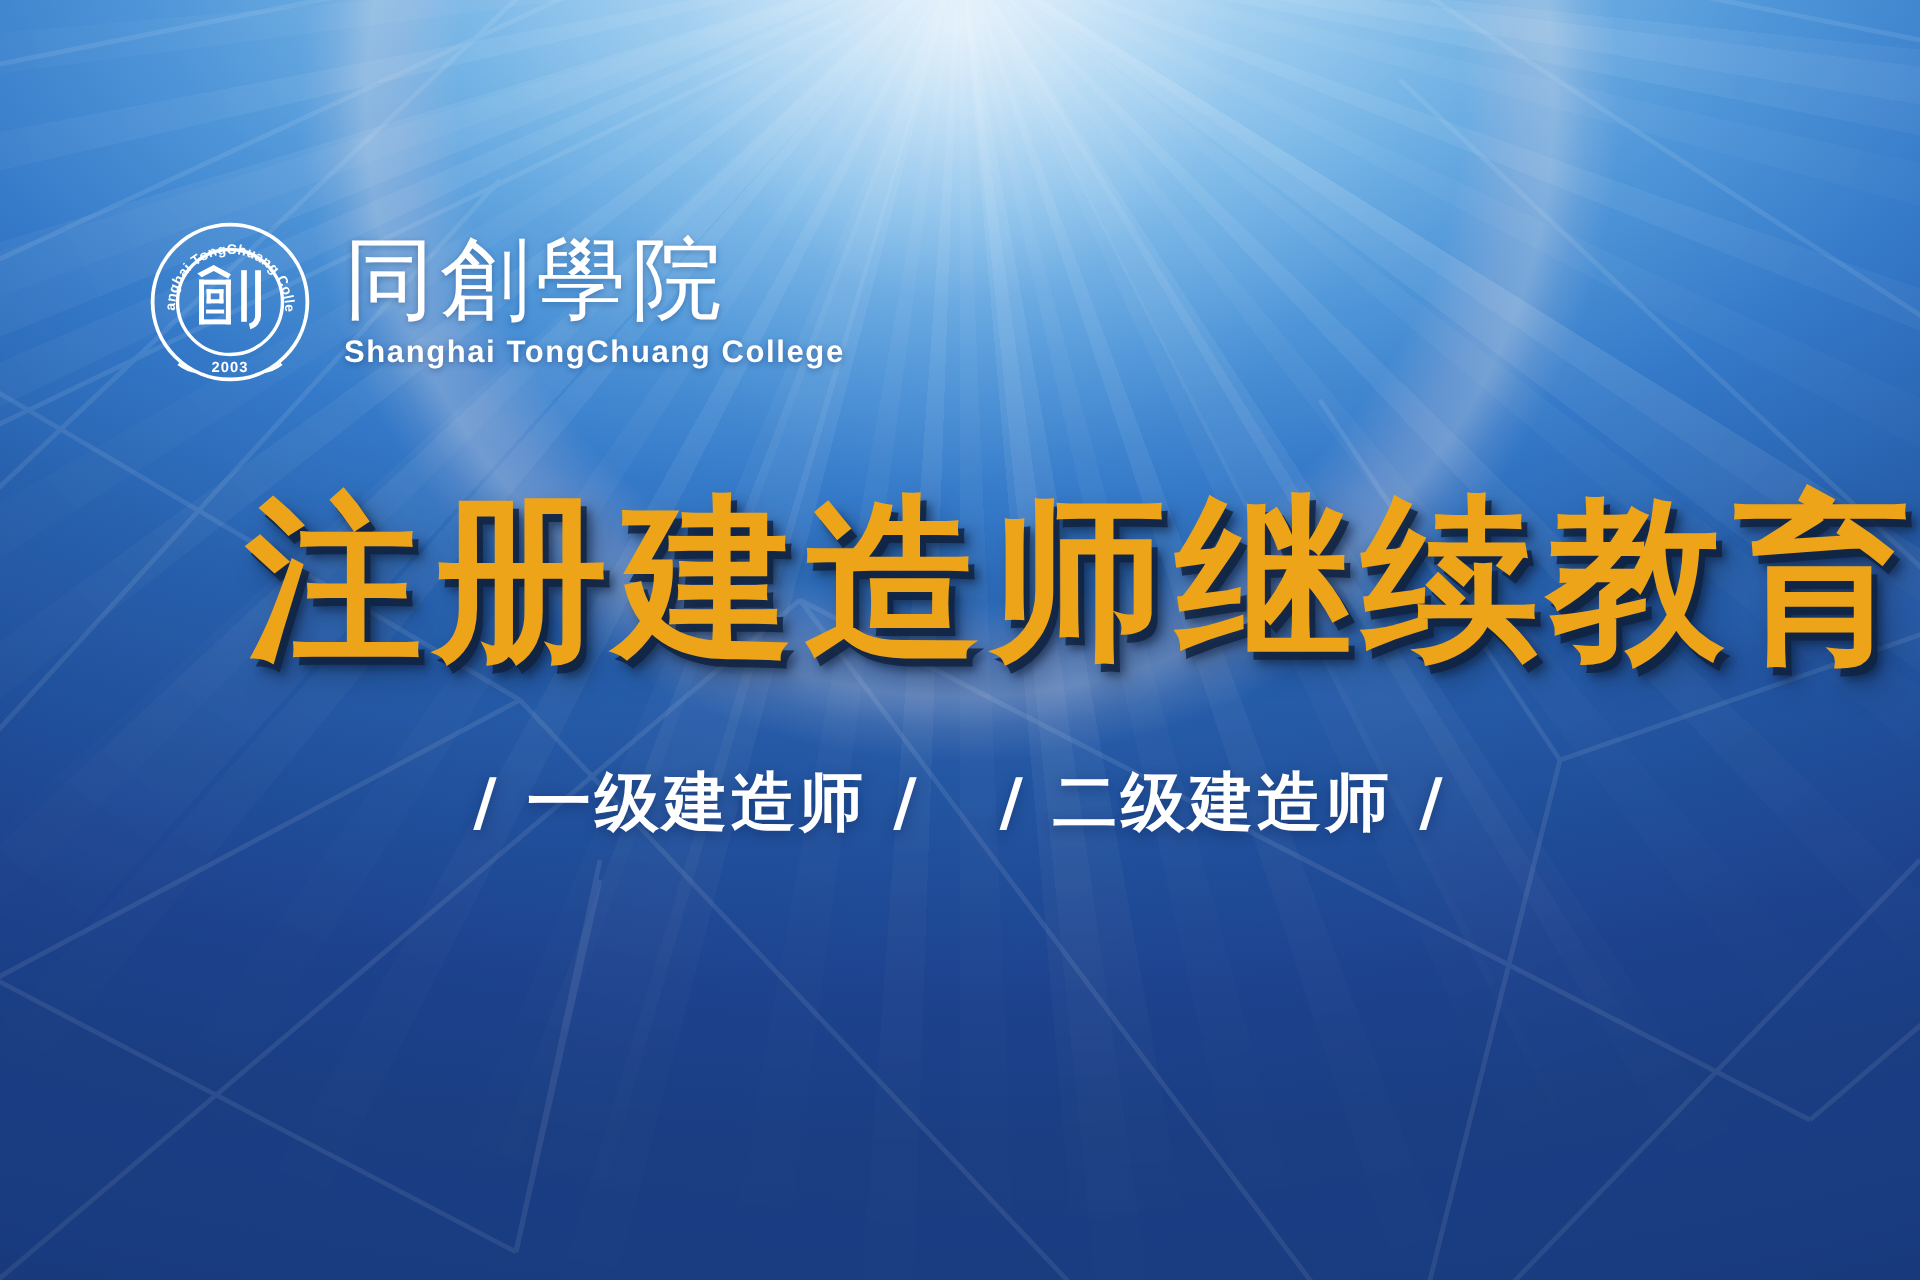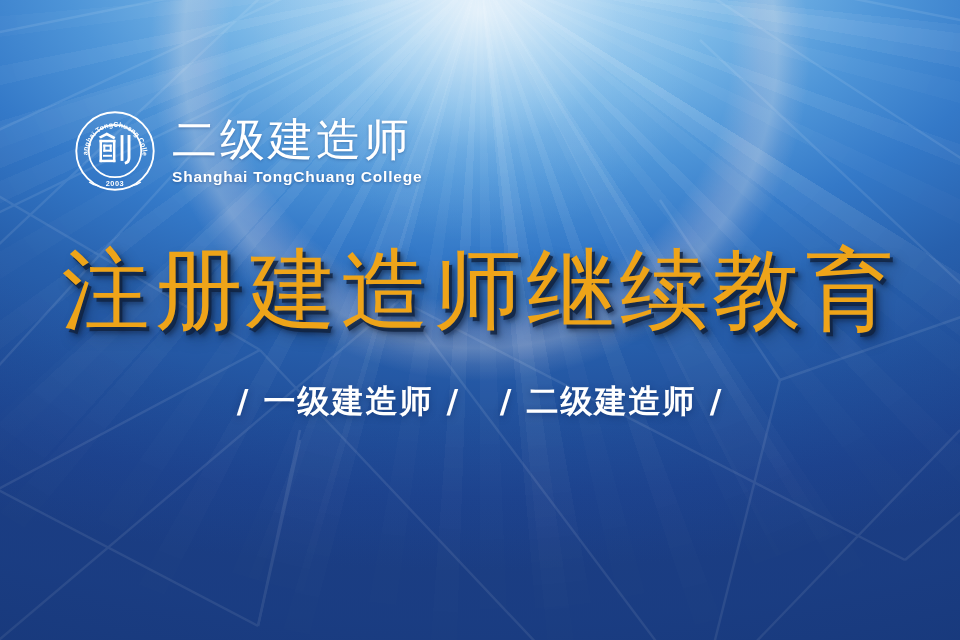--- a/index.html
+++ b/index.html
@@ -151,25 +151,25 @@
     white-space: nowrap;
     text-shadow: 0 1px 3px rgba(14,46,104,0.45);
   }
 
   
   #headline {
     position: absolute;
     left: 0;
     right: 0;
     top: 246px;
-    text-align: center;
+    text-align: right;
     color: #eea419;
     font-family: "DejaVu Sans", "Liberation Sans", sans-serif;
     font-size: 88px;
-    font-weight: 400;
+    font-weight: 700;
     letter-spacing: 5px;
     line-height: 1;
     white-space: nowrap;
     text-shadow:
        3px 4px 0   rgba(16,34,62,0.80),
        5px 6px 5px rgba(10,24,50,0.55),
        7px 9px 14px rgba(8,20,44,0.35);
   }
 
   
@@ -268,21 +268,21 @@
           <path d="M56.5 31.5 h3.3 v30 h-3.3 z"></path>
           <path d="M64.6 31.5 h3.4 v26.5 a8 8 0 0 1 -6.2 7.8 l -0.8 -3.1 a5 5 0 0 0 3.6 -4.8 z"></path>
         </g>
 
         <text x="50" y="90.5" font-size="8.6" font-weight="700" text-anchor="middle" letter-spacing="0.6">2003</text>
         <path class="seal-ring" d="M20 86 q5 4 11 4.6" stroke-width="1.7" fill="none"></path>
         <path class="seal-ring" d="M80 86 q-5 4 -11 4.6" stroke-width="1.7" fill="none"></path>
       </svg>
 
       <div id="logo-wordmark">
-        <div id="logo-cn">二级建造师</div>
+        <div id="logo-cn">同創學院</div>
         <div id="logo-en">Shanghai TongChuang College</div>
       </div>
     </div>
 
     <div id="headline">注册建造师继续教育</div>
 
     <div id="subtitle">/ 一级建造师 /   / 二级建造师 /</div>
 
   </div>
 </div>

